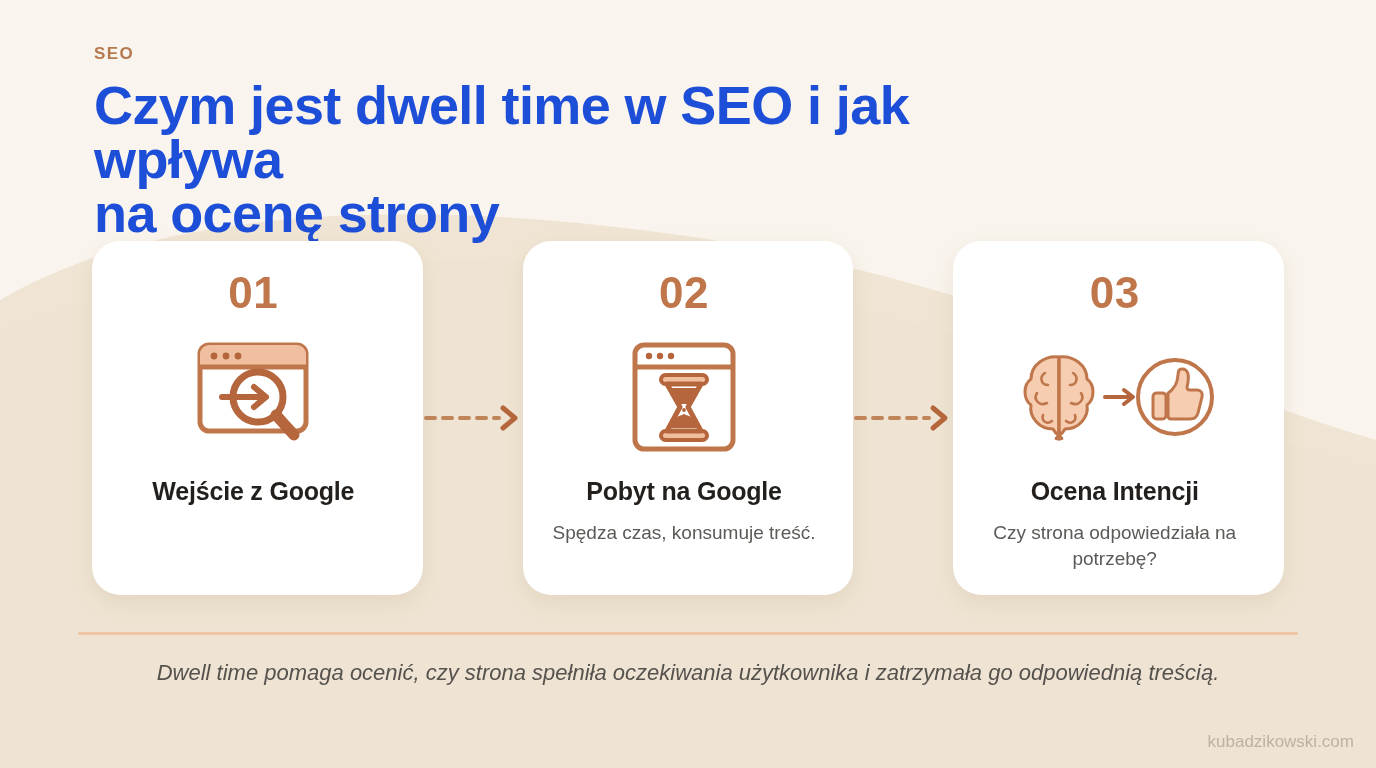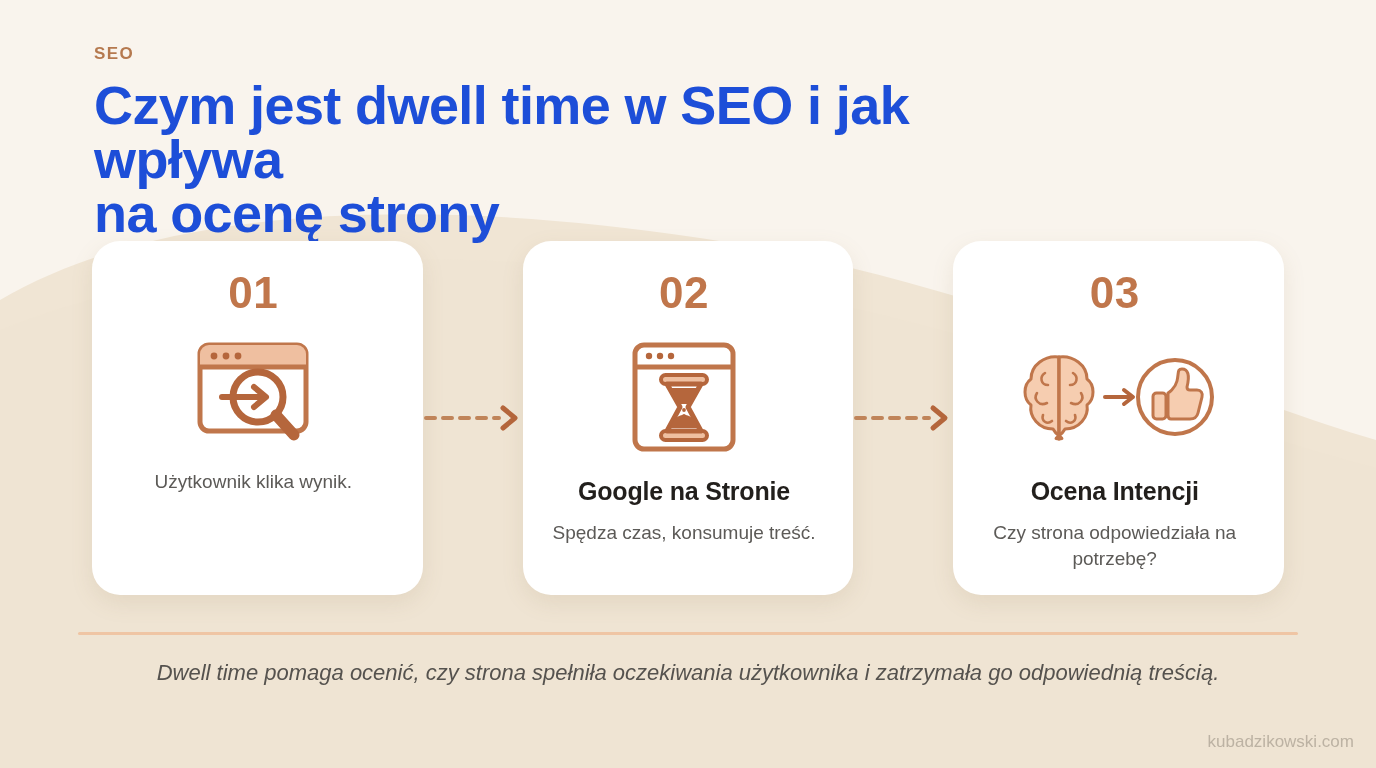--- a/index.html
+++ b/index.html
@@ -112,21 +112,21 @@
         <circle cx="48" cy="17" r="3.4" fill="#B5663C"></circle>
 
         <circle cx="68" cy="58" r="25" fill="none" stroke="#B5663C" stroke-width="7"></circle>
 
         <line x1="86" y1="76" x2="104" y2="96" stroke="#B5663C" stroke-width="11" stroke-linecap="round"></line>
 
         <line x1="32" y1="58" x2="74" y2="58" stroke="#B5663C" stroke-width="6" stroke-linecap="round"></line>
         <polyline points="64,48 76,58 64,68" fill="none" stroke="#B5663C" stroke-width="6" stroke-linecap="round" stroke-linejoin="round"></polyline>
       </svg>
     </div>
-    <div class="card-desc">Użytkownik klika wynik.</div>
+    <div class="card-title">Wejście z Google</div>
   </div>
 
   <div class="connector">
     <svg width="100" height="30" viewBox="0 0 100 30">
       <line x1="3" y1="15" x2="76" y2="15" stroke="#C08459" stroke-width="4" stroke-linecap="round" stroke-dasharray="9 8"></line>
       <polyline points="80,5 92,15 80,25" fill="none" stroke="#B5663C" stroke-width="5" stroke-linecap="round" stroke-linejoin="round"></polyline>
     </svg>
   </div>
 
   <div class="card">
@@ -145,21 +145,21 @@
         <path d="M46,45 L80,45 L67,68 L80,92 L46,92 L59,68 Z" fill="none" stroke="#B5663C" stroke-width="5" stroke-linejoin="round"></path>
 
         <path d="M49,49 L77,49 L68,65 L58,65 Z" fill="#B5663C"></path>
 
         <path d="M49,89 C53,78 58,76 63,76 C68,76 73,78 77,89 Z" fill="#B5663C"></path>
 
         <circle cx="63" cy="71" r="1.9" fill="#B5663C"></circle>
         <circle cx="63" cy="77" r="1.9" fill="#B5663C"></circle>
       </svg>
     </div>
-    <div class="card-title">Google na Stronie</div>
+    <div class="card-title">Pobyt na Google</div>
     <div class="card-desc">Spędza czas, konsumuje treść.</div>
   </div>
 
   <div class="connector">
     <svg width="100" height="30" viewBox="0 0 100 30">
       <line x1="3" y1="15" x2="76" y2="15" stroke="#C08459" stroke-width="4" stroke-linecap="round" stroke-dasharray="9 8"></line>
       <polyline points="80,5 92,15 80,25" fill="none" stroke="#B5663C" stroke-width="5" stroke-linecap="round" stroke-linejoin="round"></polyline>
     </svg>
   </div>
 

